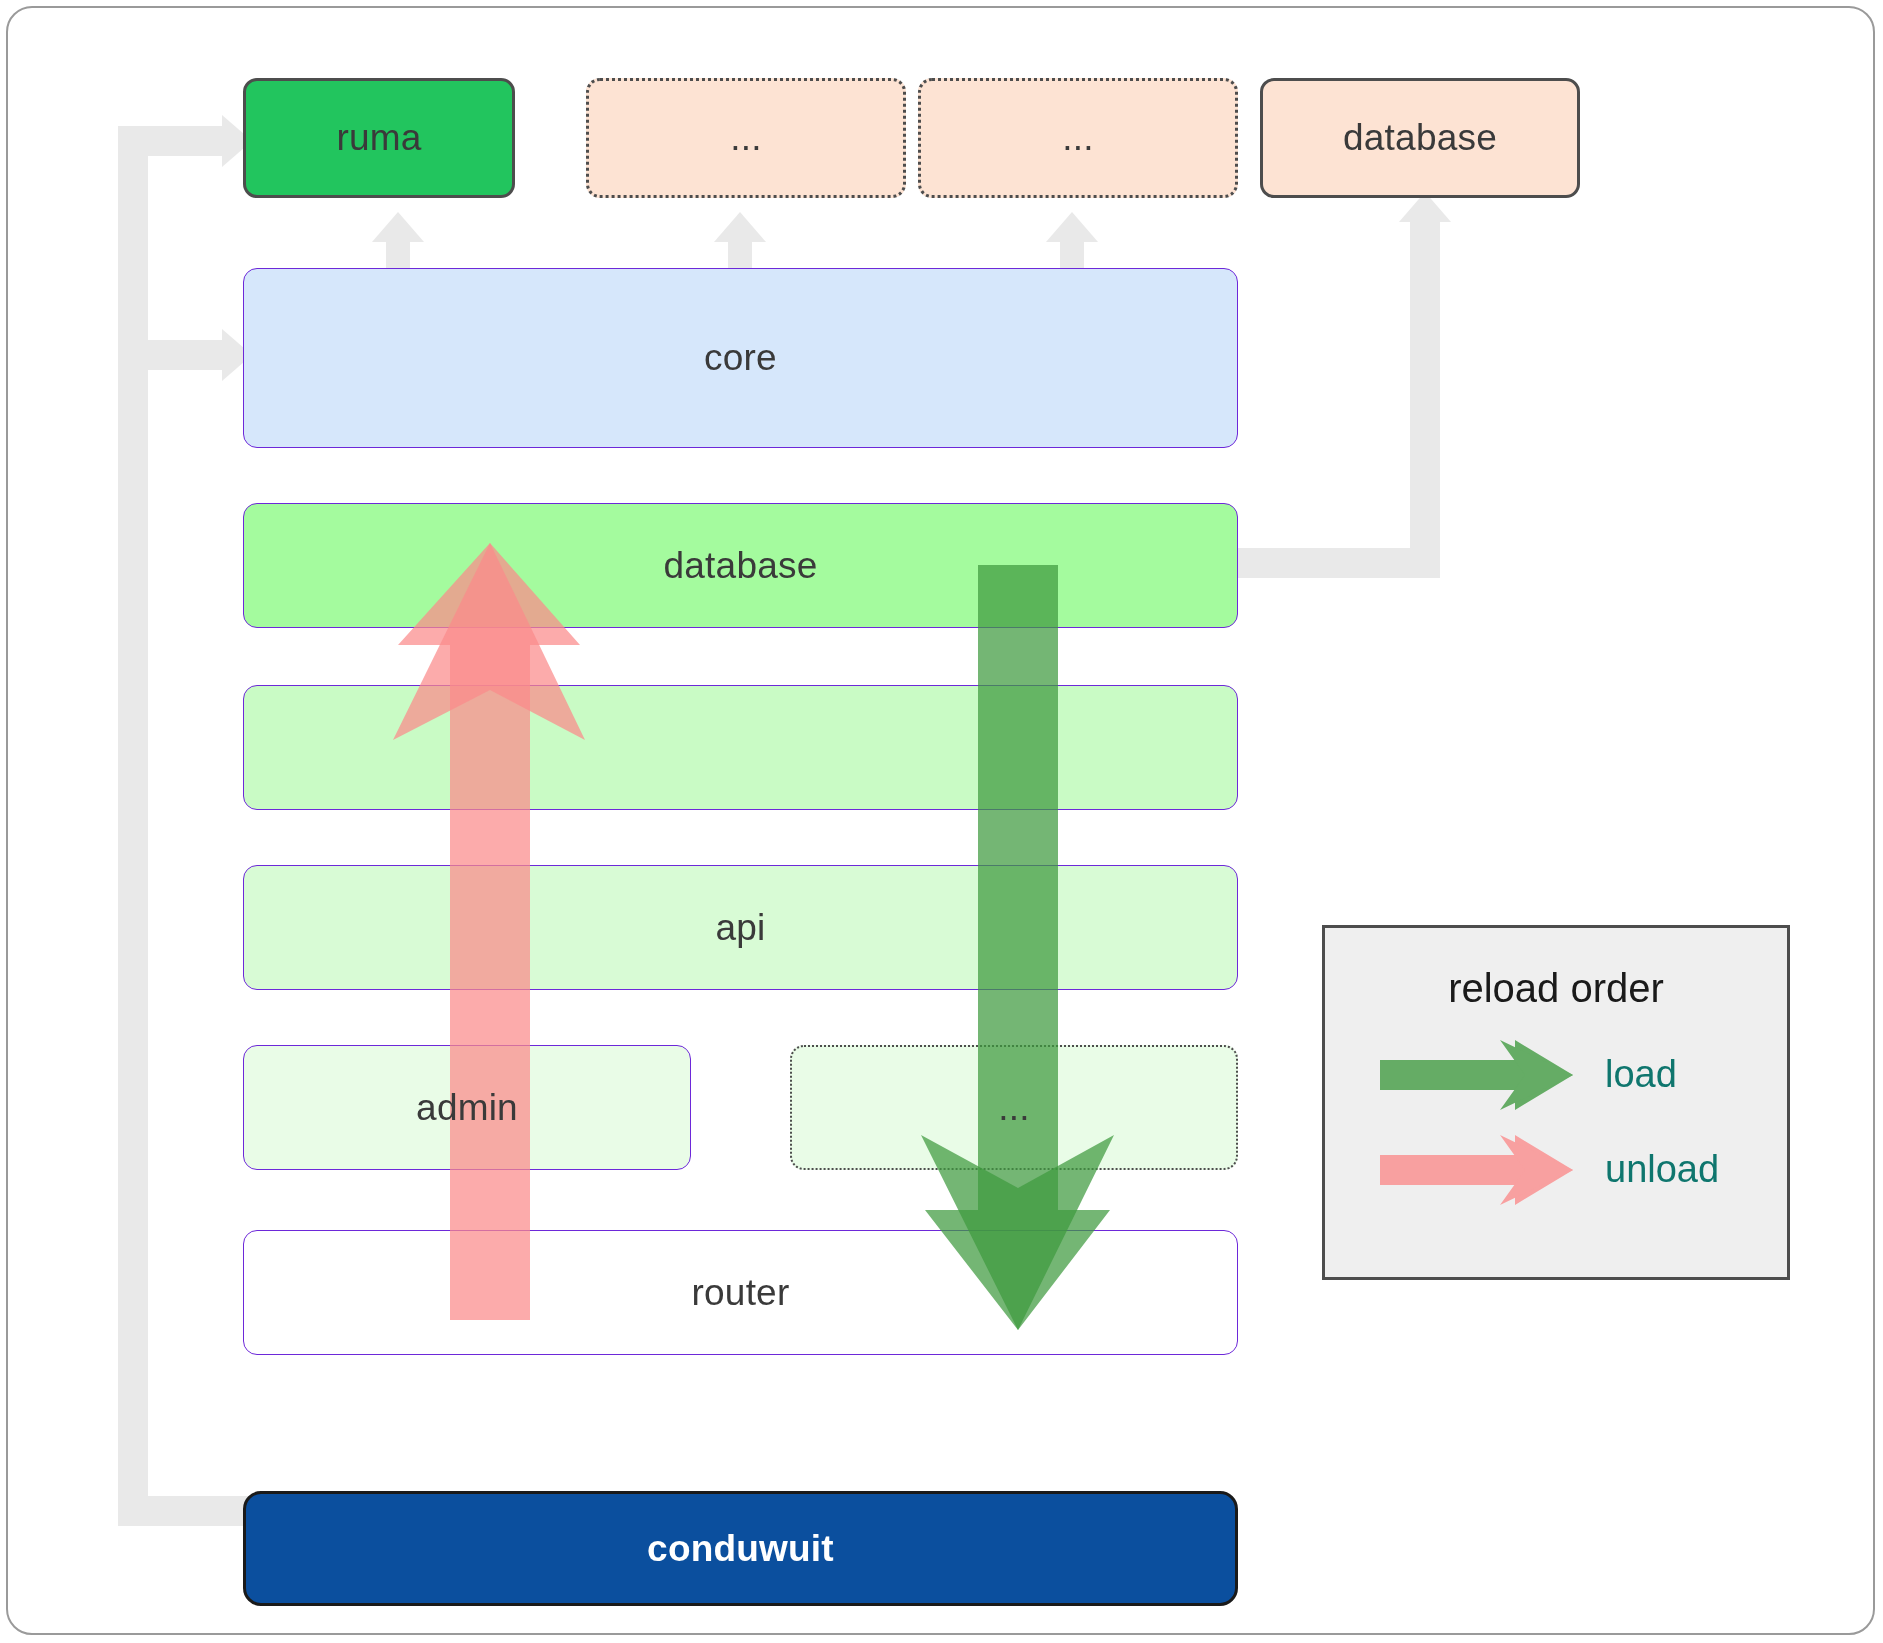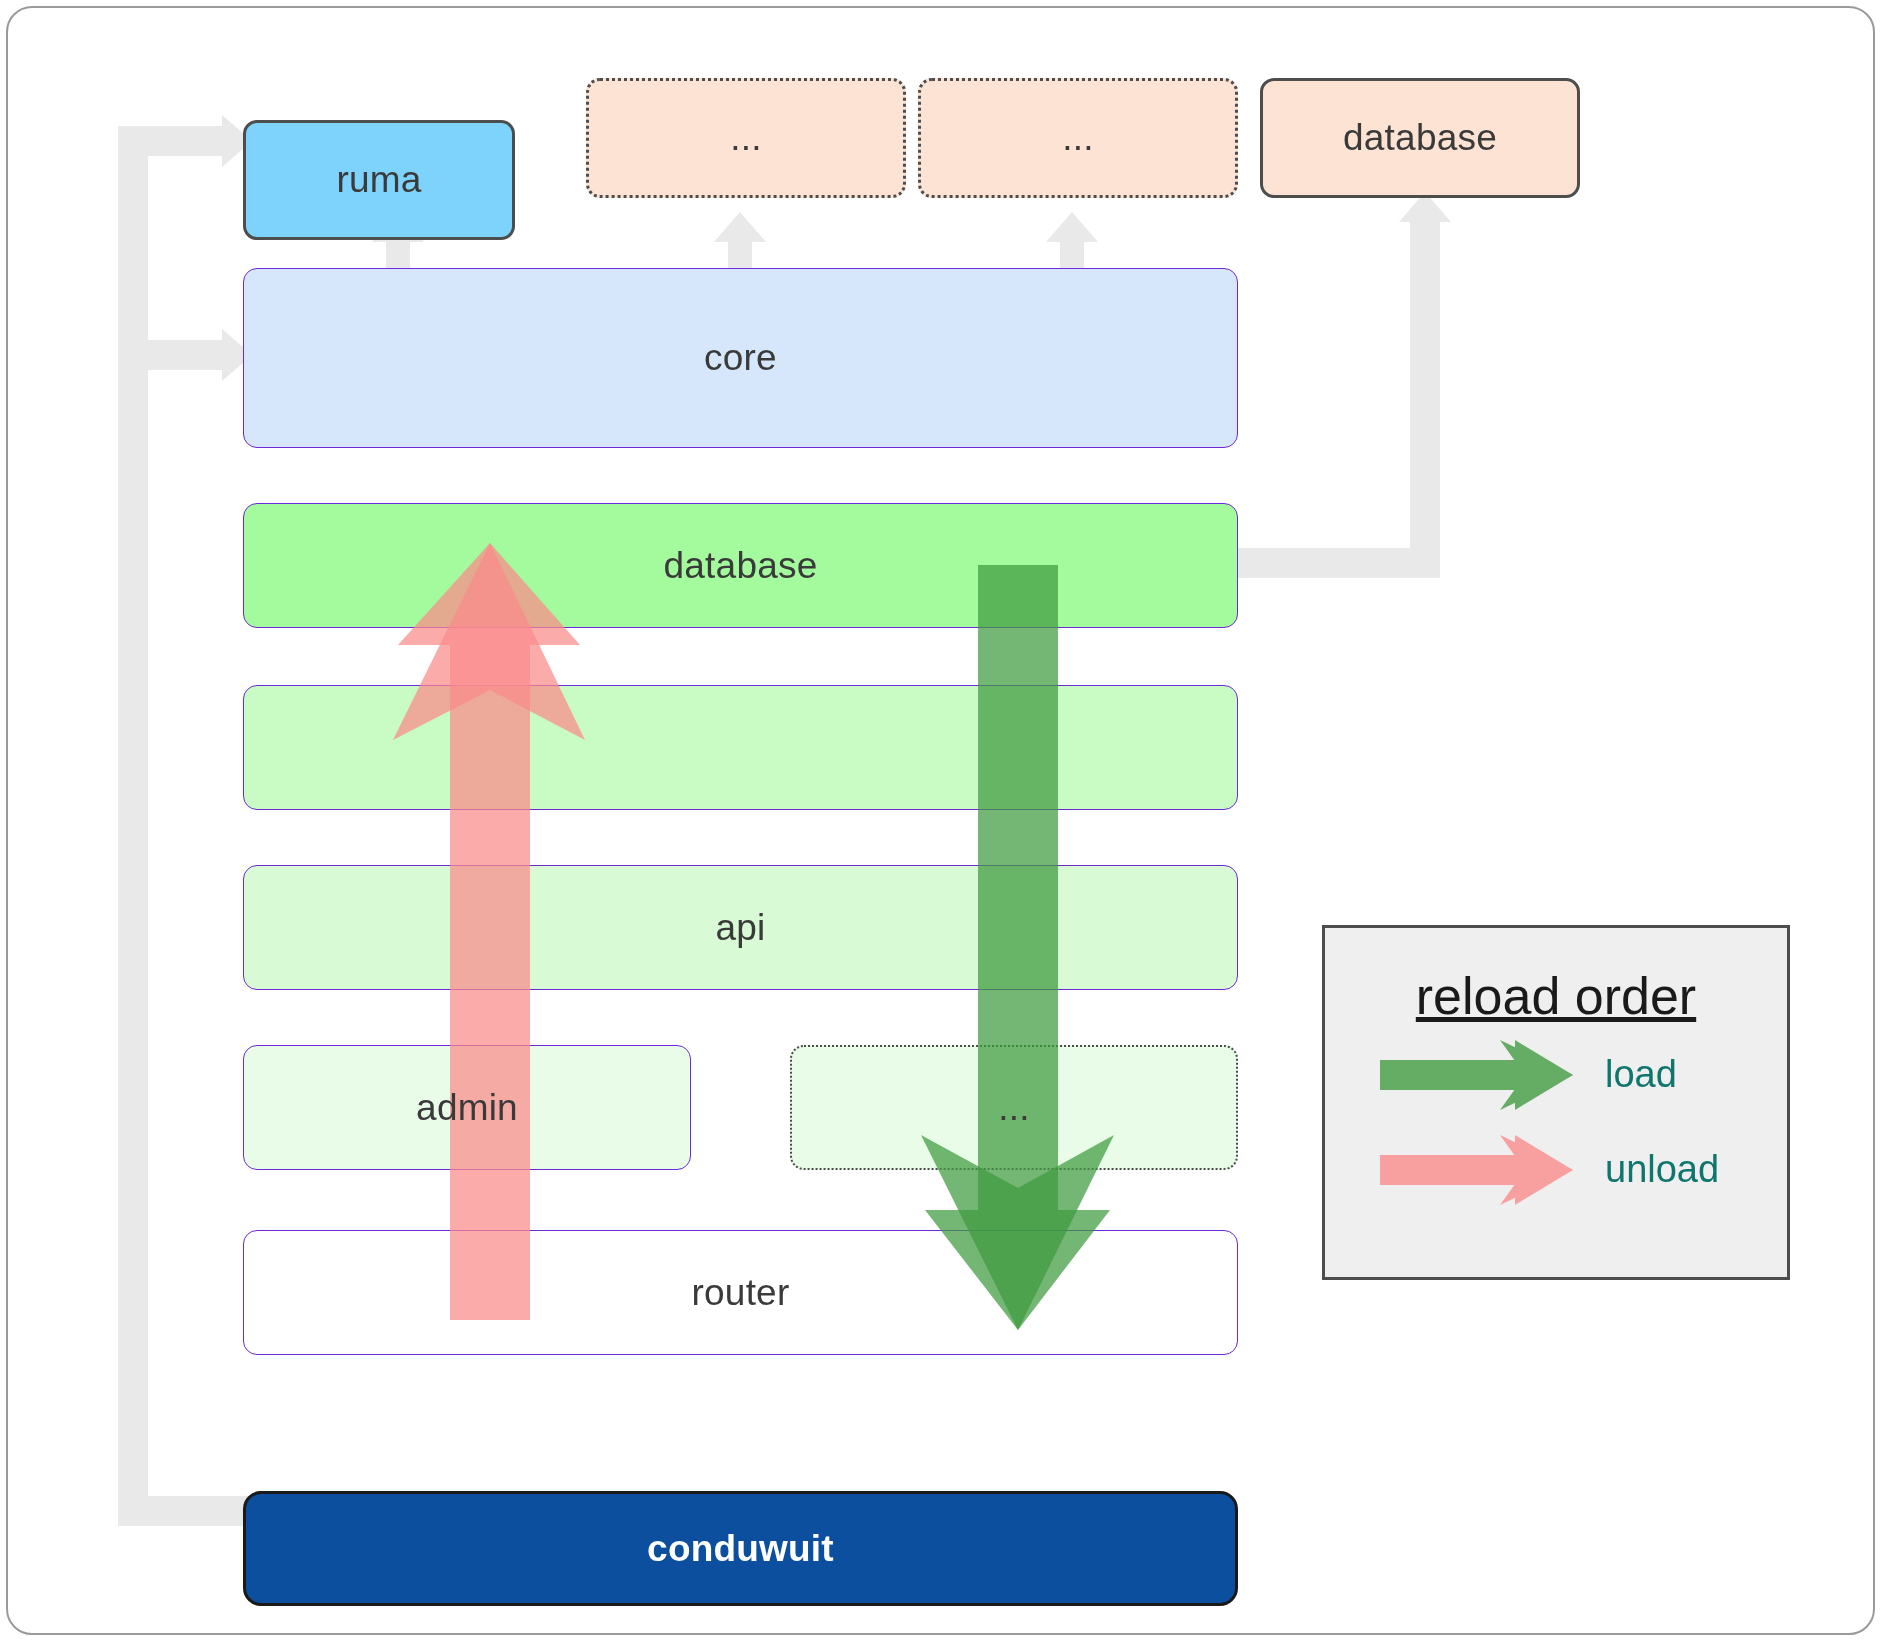--- a/index.html
+++ b/index.html
@@ -70,23 +70,22 @@
     position: absolute;
     box-sizing: border-box;
     background: #efefef;
     border: 3px solid #4d4d4d;
   }
   #legend-title {
     position: absolute;
     left: 0; right: 0;
     top: 38px;
     text-align: center;
-    font-size: 52px;
+    font-size: 40px;
     color: #1a1a1a;
-    text-decoration: underline;
   }
   .legend-label {
     position: absolute;
     font-size: 38px;
     color: #0f766e;
   }
 
   svg.overlay {
     position: absolute;
     left: 0; top: 0;
@@ -116,21 +115,21 @@
   <div class="conn" style="left:728px; top:240px; width:24px; height:36px;"></div>
   <div class="arrowhead-up" style="left:714px; top:212px;"></div>
 
   <div class="conn" style="left:1060px; top:240px; width:24px; height:36px;"></div>
   <div class="arrowhead-up" style="left:1046px; top:212px;"></div>
 
   <div class="conn" style="left:1222px; top:548px; width:218px; height:30px;"></div>
   <div class="conn" style="left:1410px; top:222px; width:30px; height:356px;"></div>
   <div class="arrowhead-up" style="left:1399px; top:192px;"></div>
 
-  <div class="node solid" style="left:243px; top:78px; width:272px; height:120px; background:#7dd3fc;margin-top:42px;">
+  <div class="node solid" style="left:243px; top:78px; width:272px; height:120px; background:#22c55e;">
     <span class="node-label">ruma</span>
   </div>
 
   <div class="node dotted" style="left:586px; top:78px; width:320px; height:120px; background:#fde3d3;">
     <span class="node-label">...</span>
   </div>
 
   <div class="node dotted" style="left:918px; top:78px; width:320px; height:120px; background:#fde3d3;">
     <span class="node-label">...</span>
   </div>

